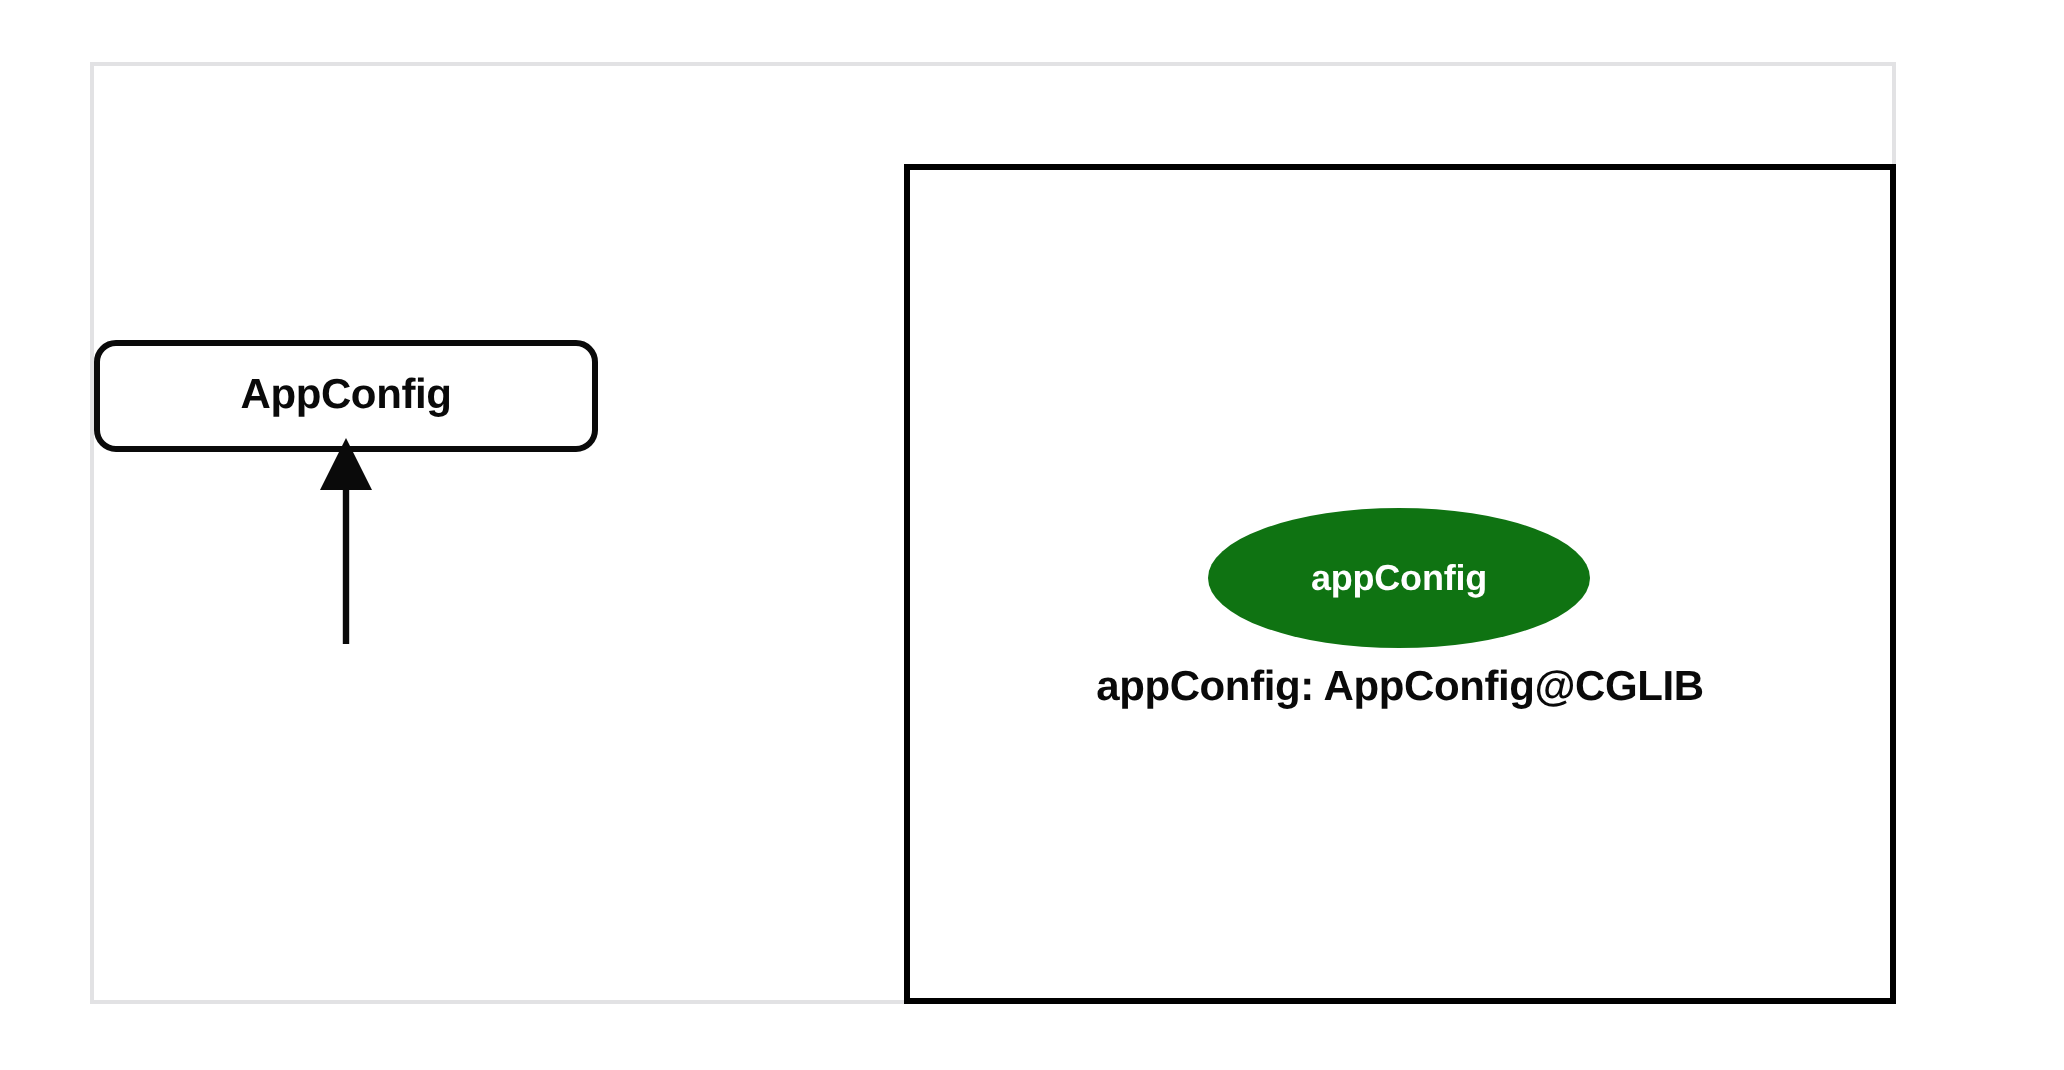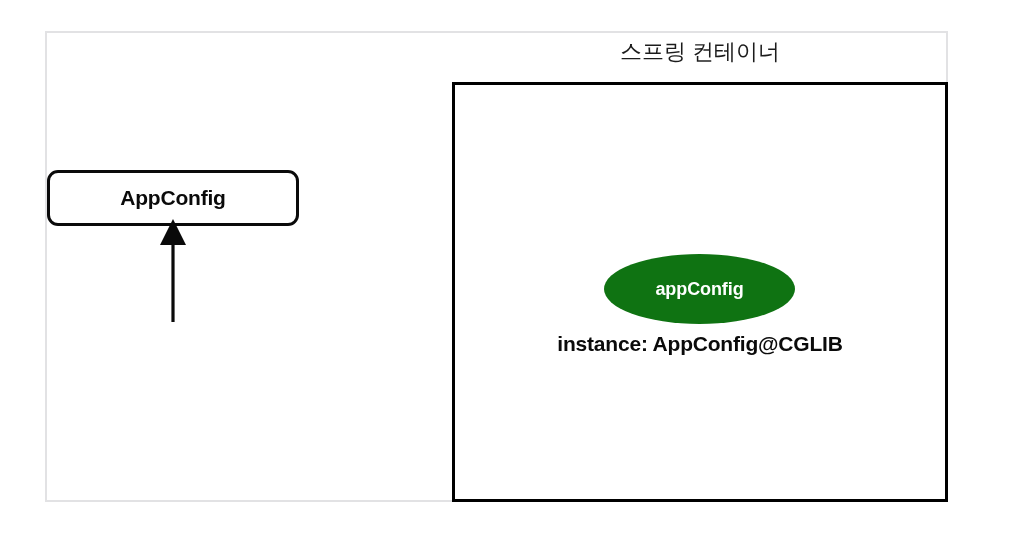--- a/index.html
+++ b/index.html
@@ -136,33 +136,32 @@
     letter-spacing: -0.2px;
   }
 </style>
 </head>
 <body>
 
 <div id="canvas">
 
   <div class="outer-frame"></div>
 
-  <div class="container-title">스프링 컨테이너</div>
 
   <div class="container-box"></div>
 
   <div class="class-box box-appconfig">
     <span class="label">AppConfig</span>
   </div>
 
 
   <svg class="arrow-svg" viewBox="0 0 50 104">
     <line x1="25" y1="104" x2="25" y2="22" stroke="#0a0a0a" stroke-width="3.2"></line>
     <polygon points="25,1 38,27 12,27" fill="#0a0a0a"></polygon>
   </svg>
 
   <div class="bean-ellipse" style="background:#0f7312">
     <span class="bean-label">appConfig</span>
   </div>
 
-  <div class="bean-instance">instance: AppConfig@CGLIB</div>
+  <div class="bean-instance">appConfig: AppConfig@CGLIB</div>
 
 </div>
 
 </body></html>

